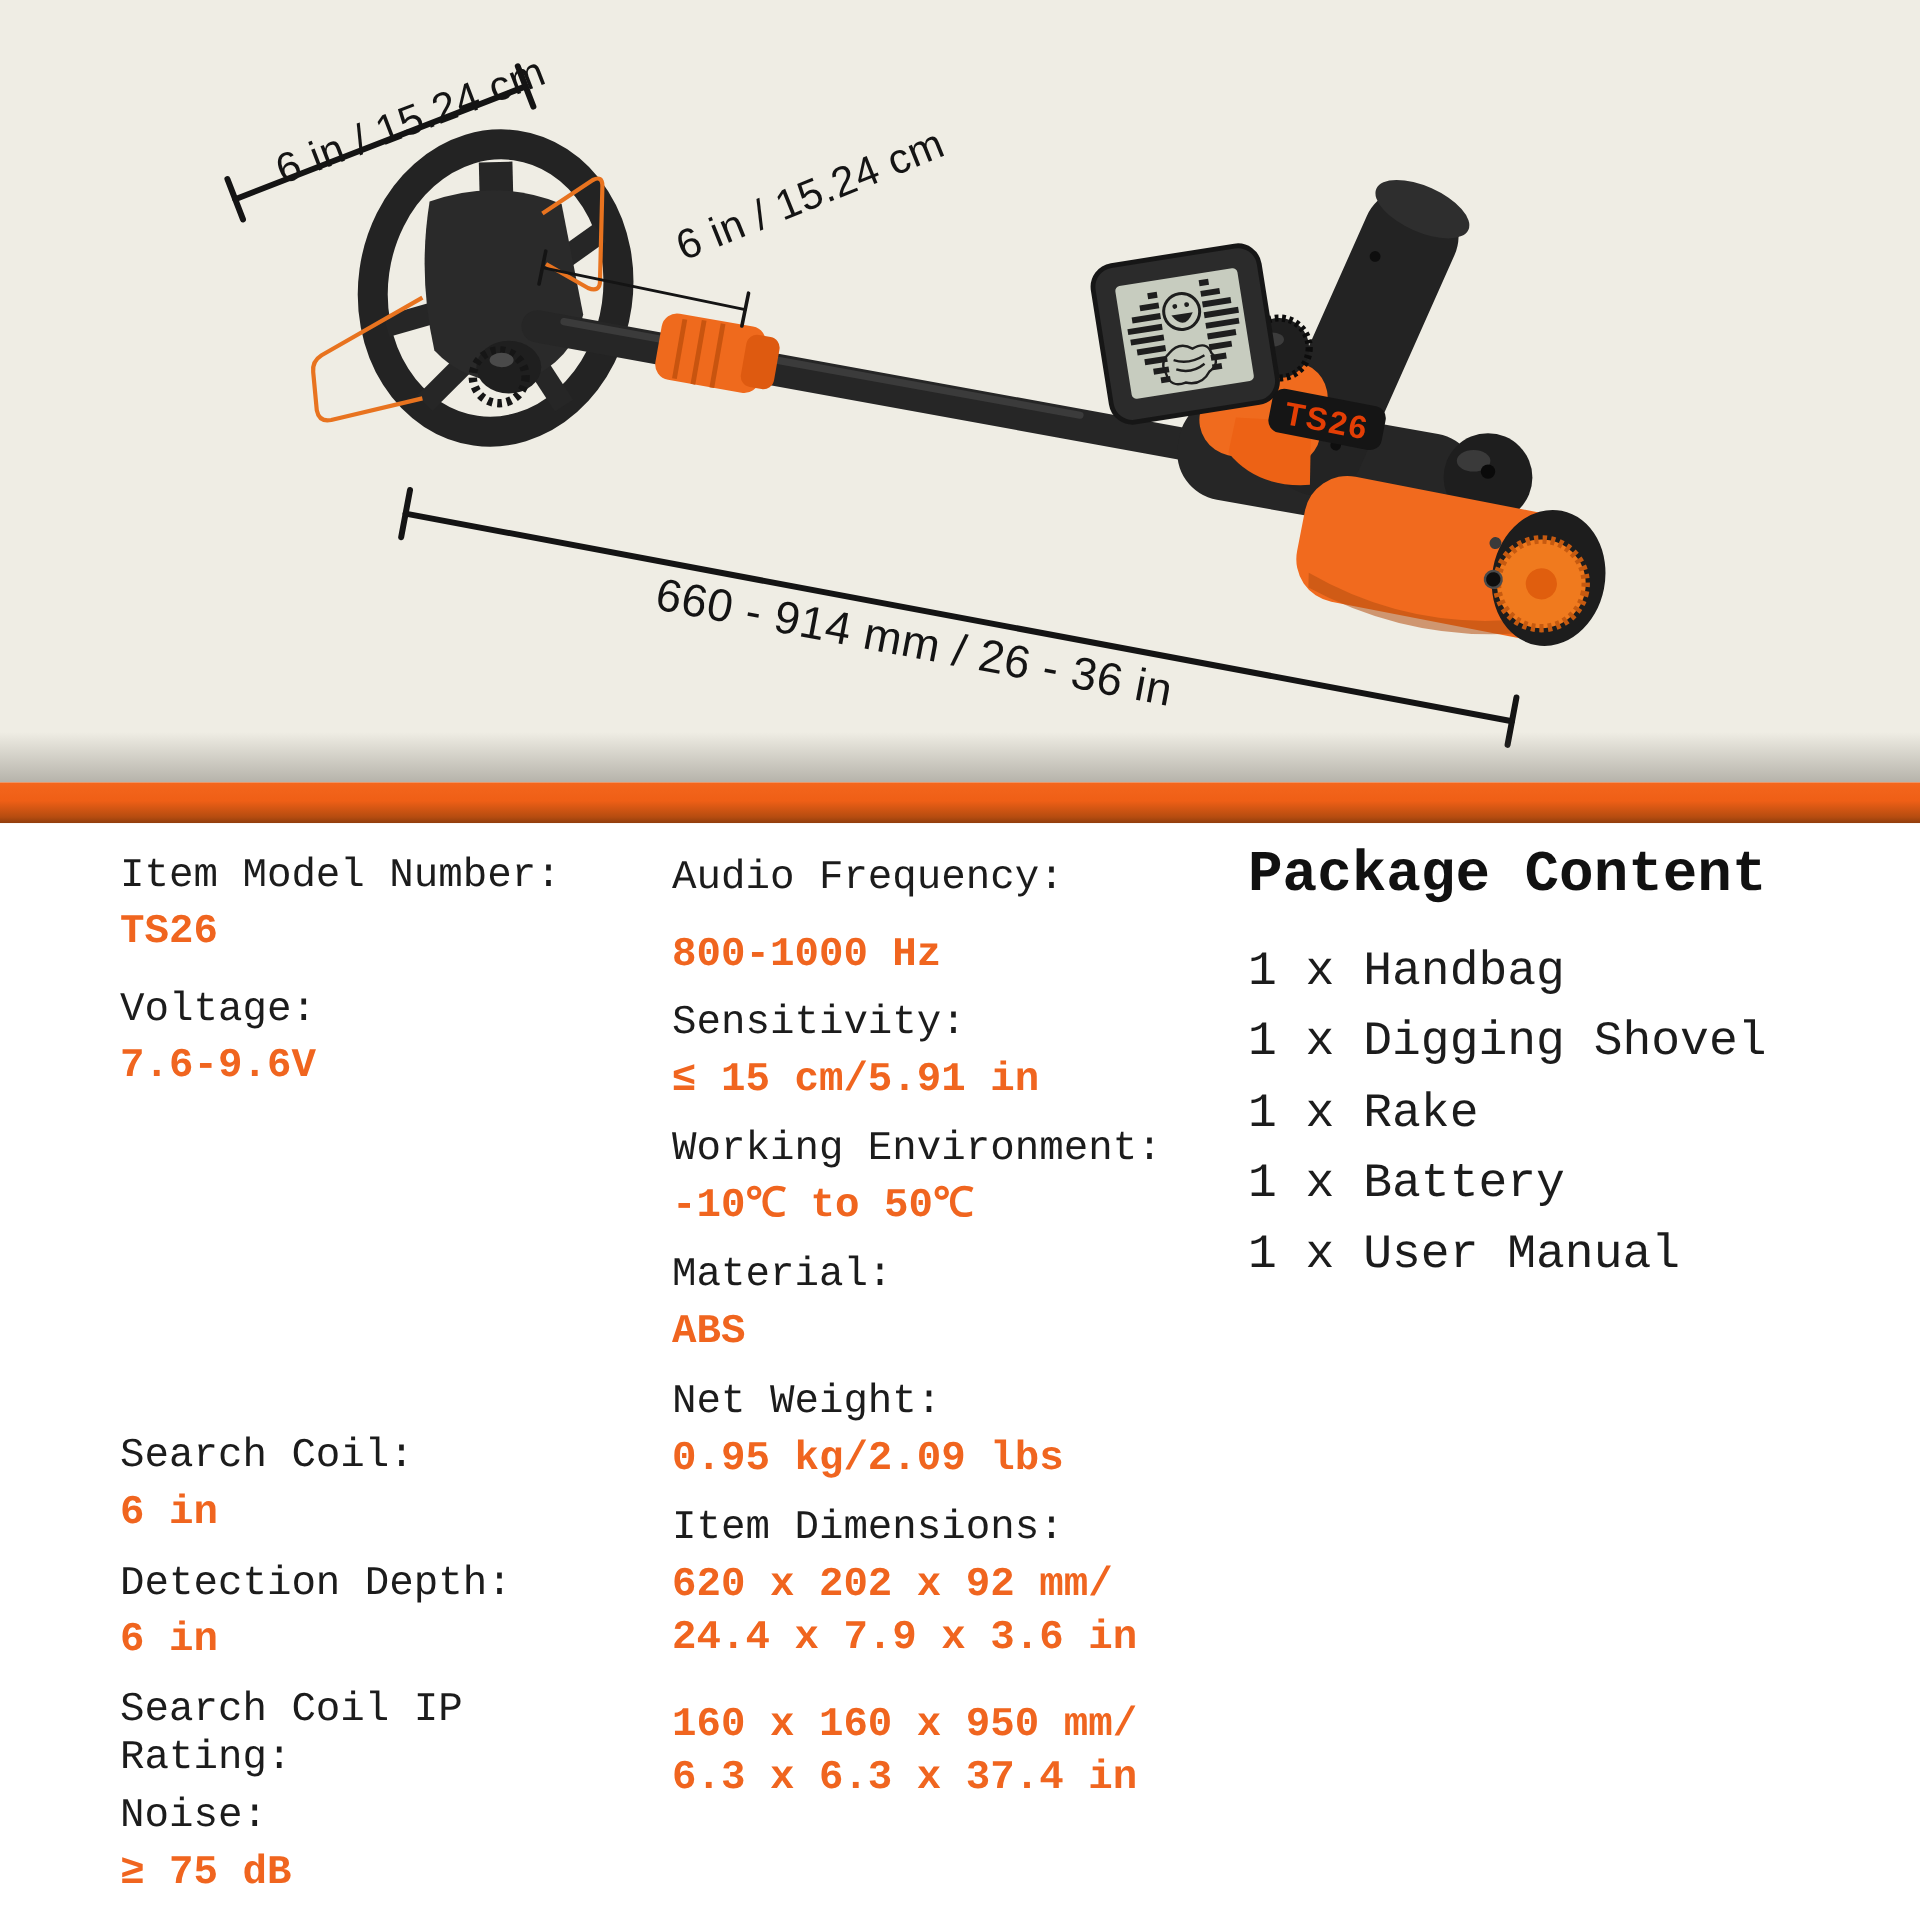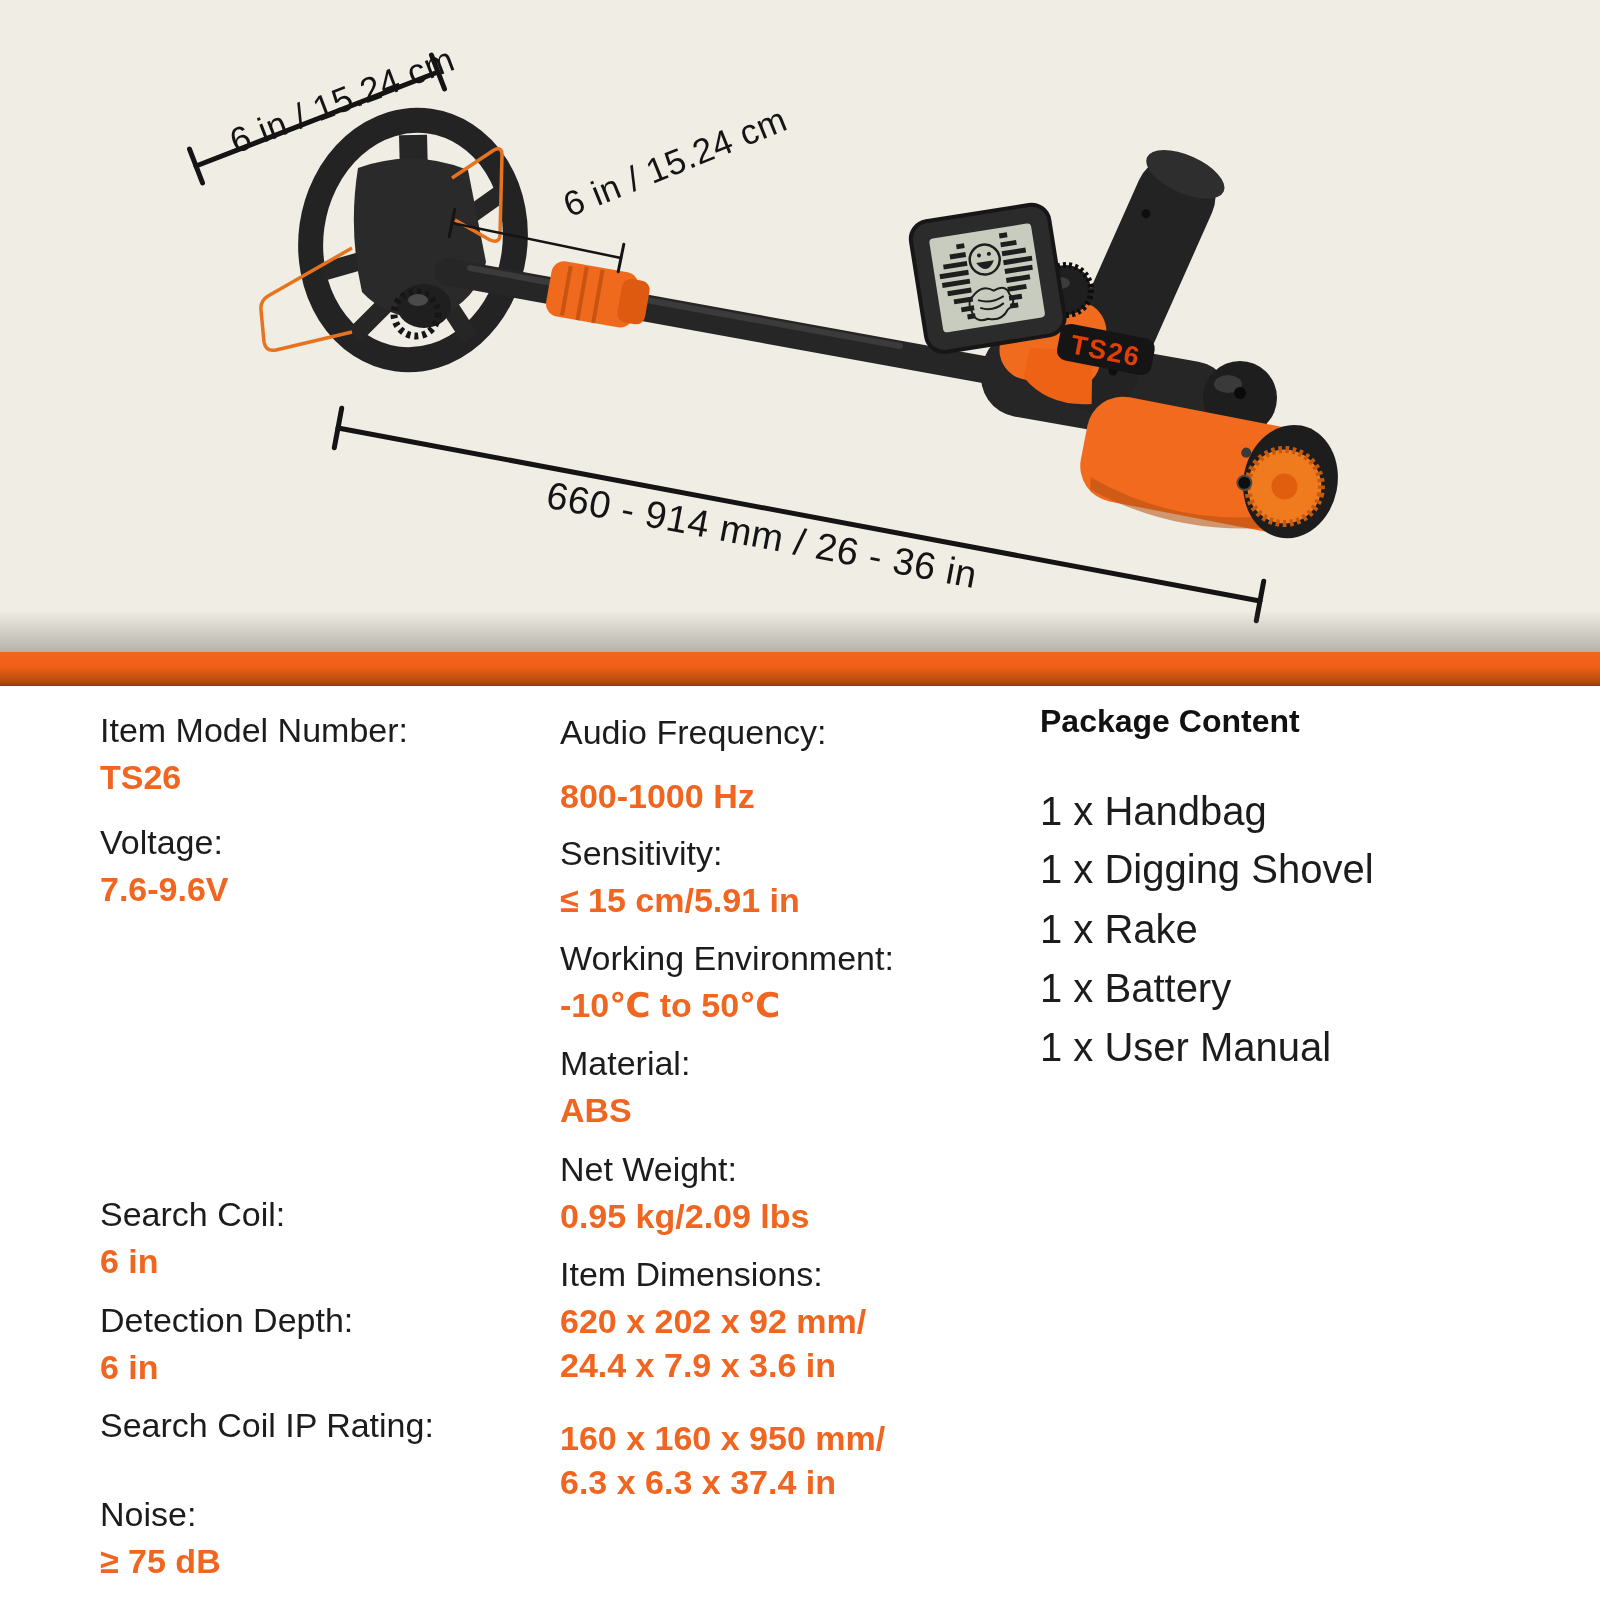--- a/index.html
+++ b/index.html
@@ -20,30 +20,30 @@
   }
   .hero svg{position:absolute;left:0;top:0;}
   .dim-text{fill:#141414;font-size:35px;letter-spacing:0.5px;}
   .dim-text-lg{fill:#141414;font-size:38px;letter-spacing:0.5px;}
   
   .divider-bar{
     position:absolute;left:0;top:652px;width:1600px;height:34px;
     background:linear-gradient(to bottom,#F4661D 0%,#EF5F16 45%,#B54C10 85%,#8F3D0C 100%);
   }
   
-  .specs{position:absolute;left:0;top:686px;width:1600px;height:914px;background:#ffffff;}
+  .specs{position:absolute;left:0;top:686px;width:1600px;height:914px;background:#ffffff;font-family:Liberation Mono, monospace;}
   .pair{position:absolute;width:440px;}
   .pair .label{font-size:34px;line-height:40px;color:#1c1c1c;}
   .pair .value{font-size:34px;line-height:44px;font-weight:bold;color:#F0651F;margin-top:5px;white-space:pre-line;}
   .value--spaced{margin-top:22px !important;}
   .value--med{margin-top:14px !important;}
   .col1{left:100px;}
   .col2{left:560px;}
   .pkg-title{
-    position:absolute;left:1040px;top:17px;font-size:32px;font-weight:bold;color:#111;
+    position:absolute;left:1040px;top:17px;font-size:48px;font-weight:bold;color:#111;
   }
   .pkg-item{position:absolute;left:1040px;font-size:40px;line-height:42px;color:#1c1c1c;}
 </style>
 </head>
 <body>
 
 <div class="hero">
   <svg width="1600" height="652" viewBox="0 0 1600 652">
 
     <g stroke="#141414" stroke-width="5" stroke-linecap="round">

